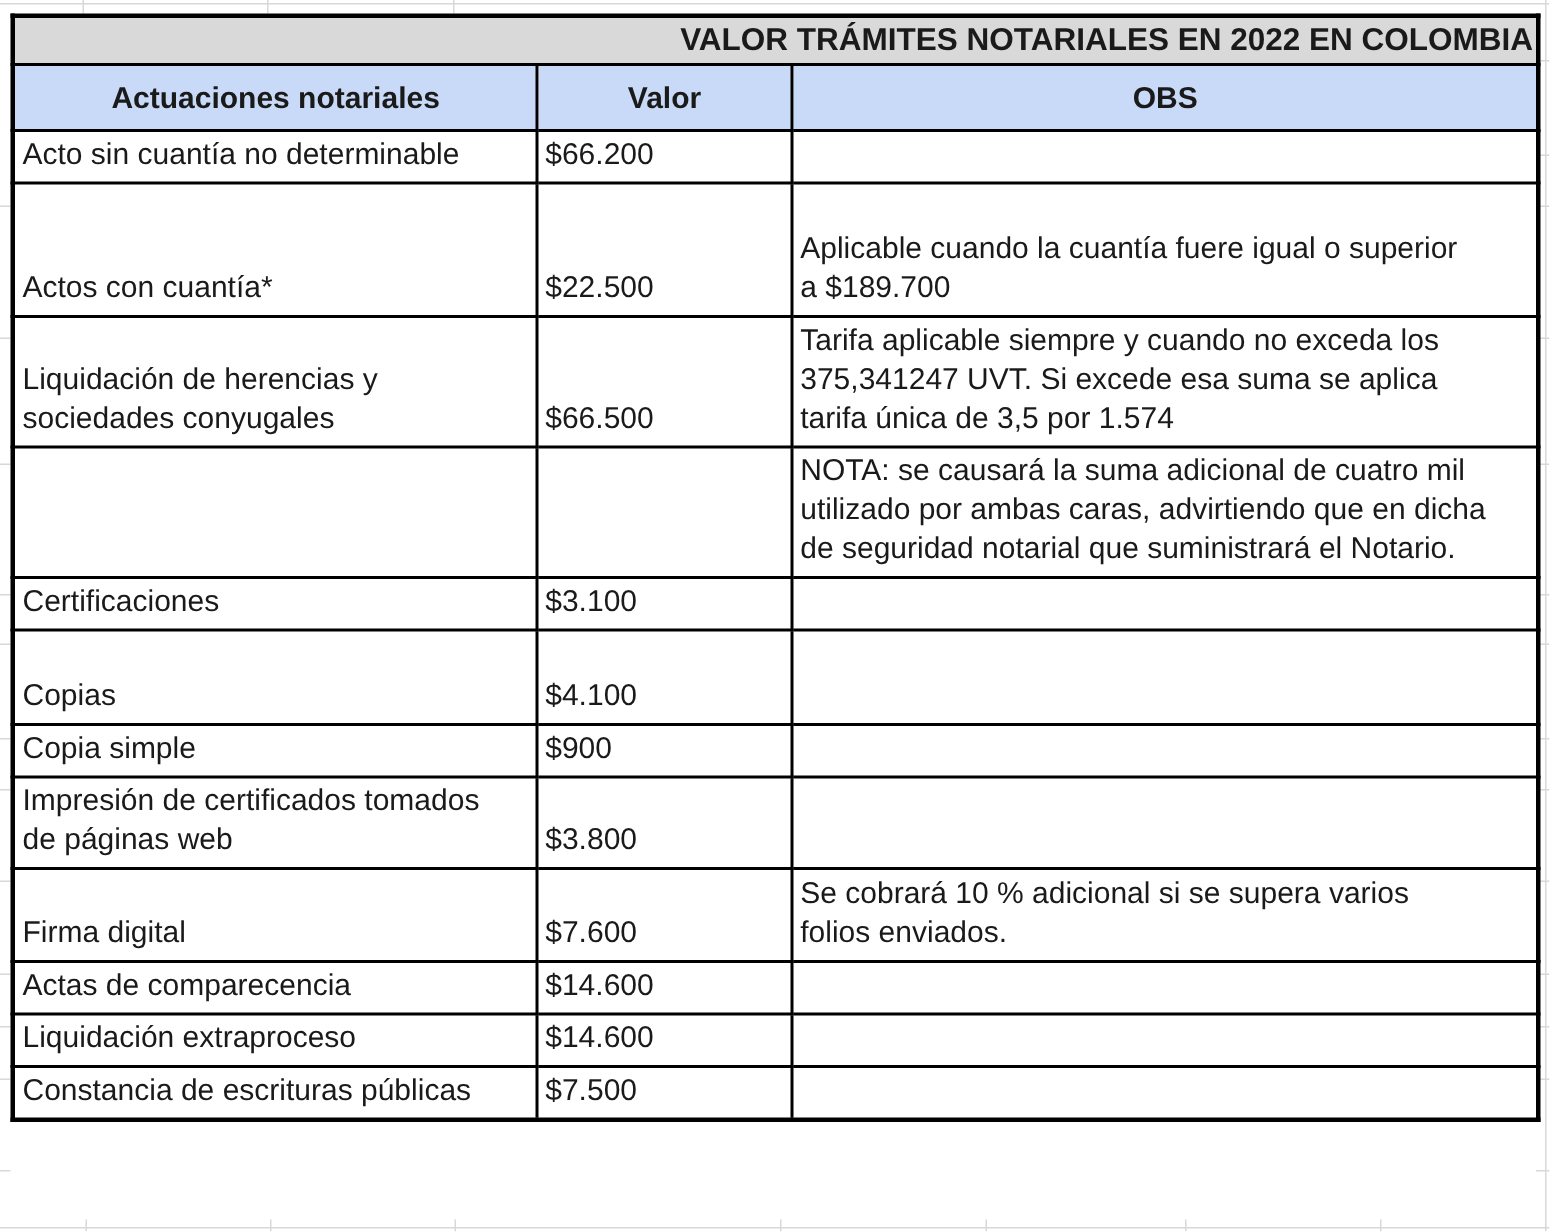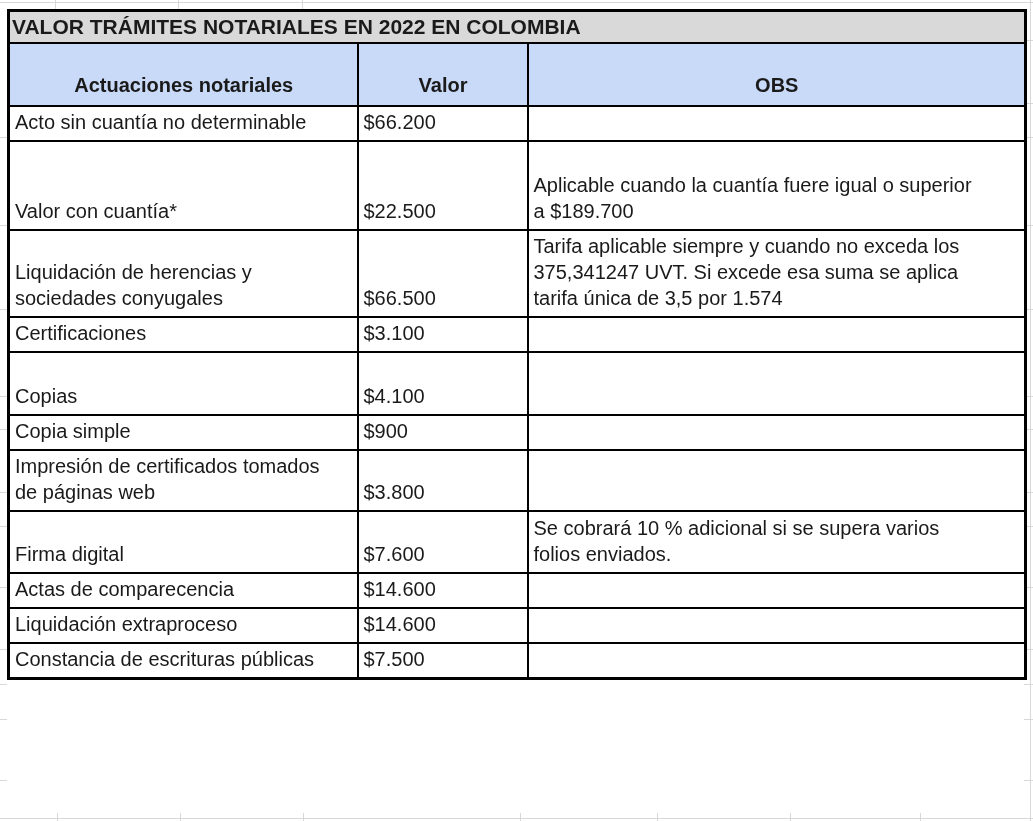--- a/index.html
+++ b/index.html
@@ -19,21 +19,21 @@
   }
   table.notary td {
     border:2px solid #000;
     vertical-align:bottom;
     font-size:20px; line-height:26px;
     padding:2px 4px 5px 5px;
     overflow:hidden;
   }
   tr.title-row td {
     background:#d9d9d9;
-    text-align:left; vertical-align:middle;
+    text-align:right; vertical-align:middle;
     font-weight:bold; font-size:21px;
     padding:2px;
   }
   tr.header-row td {
     background:#c9daf8;
     text-align:center; vertical-align:bottom;
     font-weight:bold;
     padding-bottom:7px;
   }
   .line { white-space:nowrap; }
@@ -86,54 +86,63 @@
     <col style="width:349px">
       <col style="width:170px">
       <col style="width:498px">
   </colgroup>
 
   <tbody>
       <tr class="title-row" style="height:31px;">
     <td colspan="3">VALOR TRÁMITES NOTARIALES EN 2022 EN COLOMBIA</td>
   </tr>
 
-  <tr class="header-row" style="height:63px;">
+  <tr class="header-row" style="height:44px;">
     <td>Actuaciones notariales</td>
     <td>Valor</td>
     <td>OBS</td>
   </tr>
 
   <tr style="height:34px;">
     <td>Acto sin cuantía no determinable</td>
     <td>$66.200</td>
     <td></td>
   </tr>
 
   <tr style="height:89px;">
-    <td>Valor con cuantía*</td>
+    <td>Actos con cuantía*</td>
     <td>$22.500</td>
     <td>
       <div class="line">Aplicable cuando la cuantía fuere igual o superior</div>
       <div class="line">a $189.700</div>
     </td>
   </tr>
 
   <tr style="height:84px;">
     <td>
       <div class="line">Liquidación de herencias y</div>
       <div class="line">sociedades conyugales</div>
     </td>
     <td>$66.500</td>
     <td>
       <div class="line">Tarifa aplicable siempre y cuando no exceda los</div>
       <div class="line">375,341247 UVT. Si excede esa suma se aplica</div>
       <div class="line">tarifa única de 3,5 por 1.574</div>
     </td>
   </tr>
 
+  <tr style="height:86px;">
+    <td></td>
+    <td></td>
+    <td>
+      <div class="line">NOTA: se causará la suma adicional de cuatro mil</div>
+      <div class="line">utilizado por ambas caras, advirtiendo que en dicha</div>
+      <div class="line">de seguridad notarial que suministrará el Notario.</div>
+    </td>
+  </tr>
 
   <tr style="height:33px;">
     <td>Certificaciones</td>
     <td>$3.100</td>
     <td></td>
   </tr>
 
   <tr style="height:63px;padding-left:40px;">
     <td>Copias</td>
     <td>$4.100</td>

